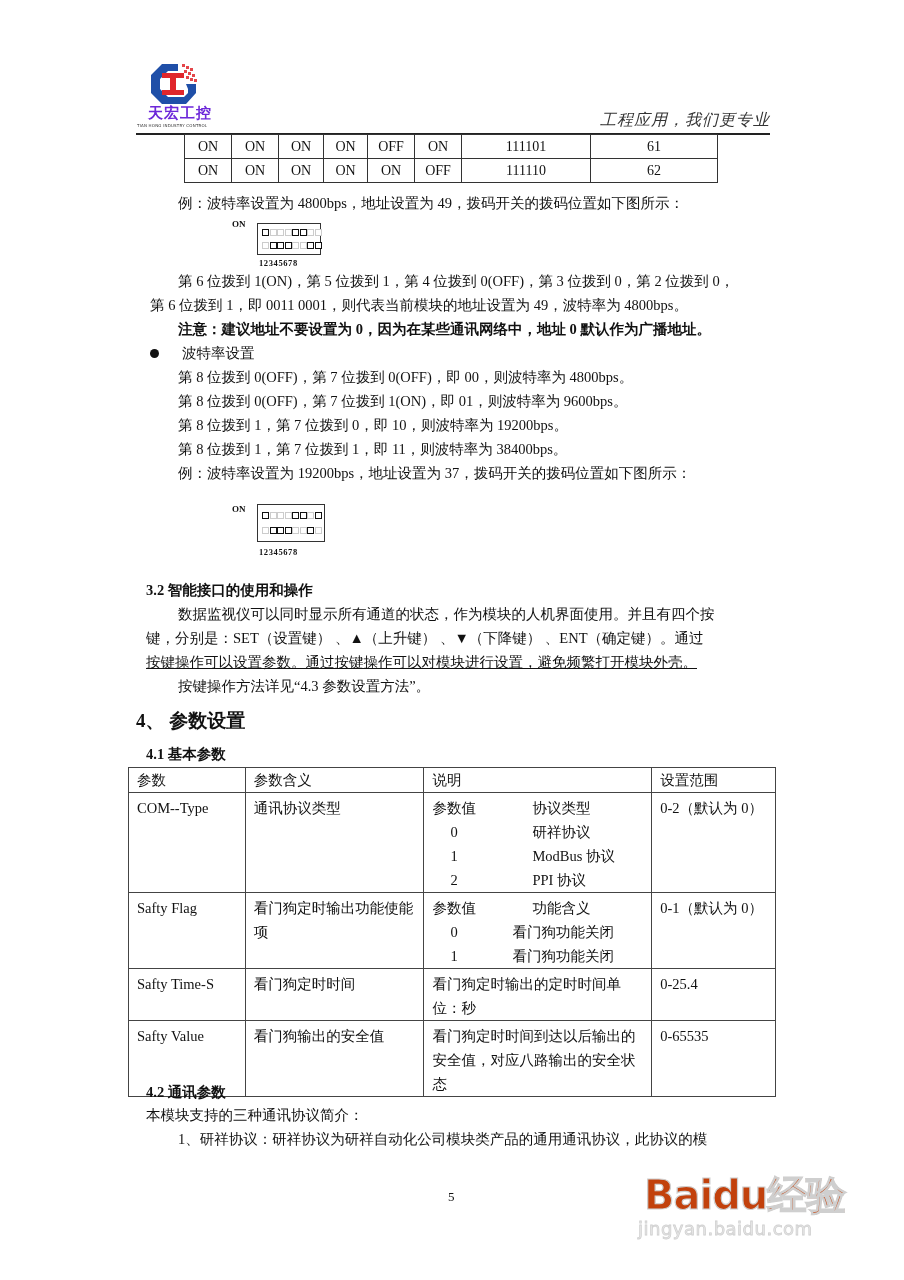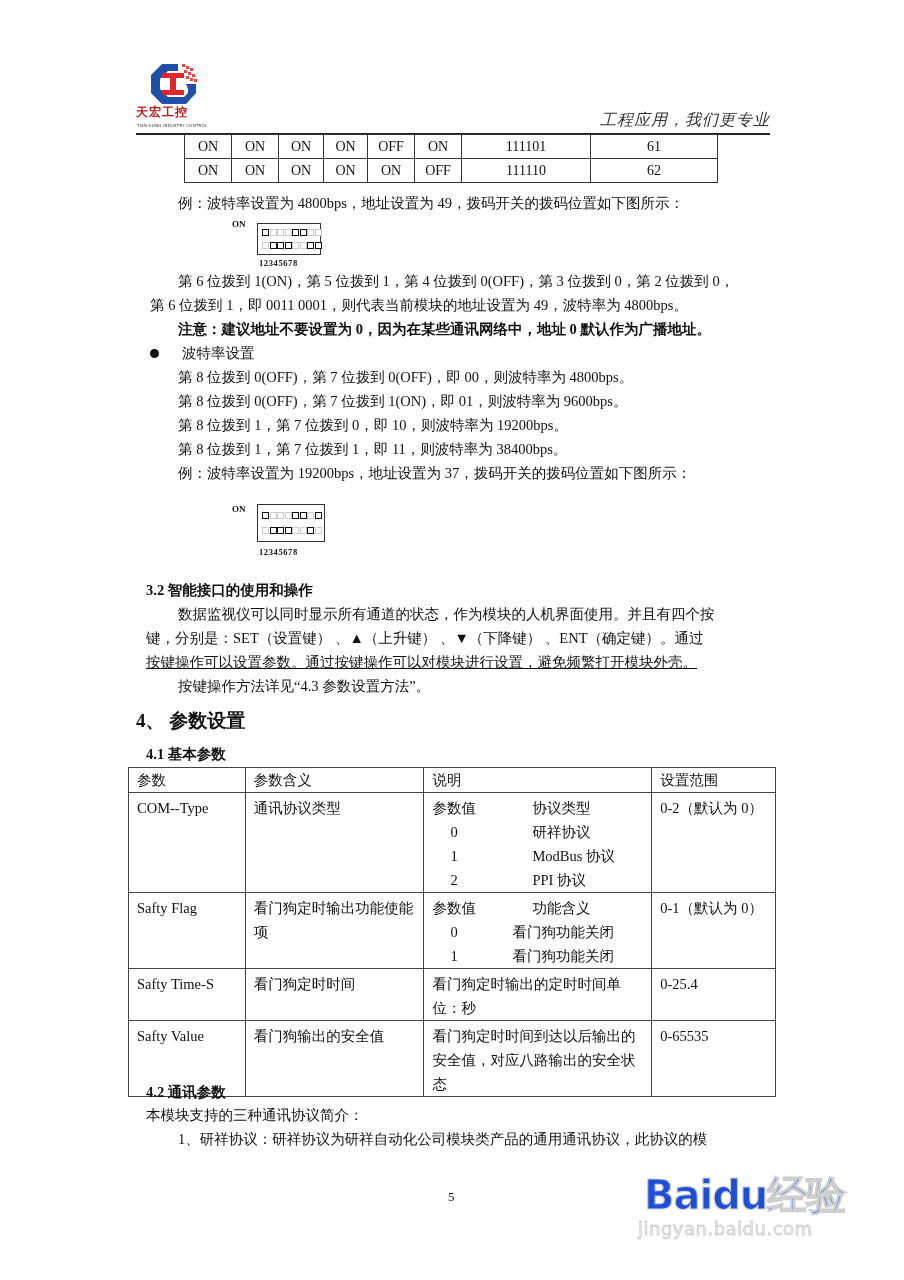--- a/index.html
+++ b/index.html
@@ -3,21 +3,21 @@
 <meta charset="utf-8">
 <style>
   * { box-sizing: border-box; margin: 0; padding: 0; }
   html, body { width: 904px; height: 1280px; background: #ffffff; overflow: hidden; }
   body { position: relative; font-family: "Liberation Serif", "DejaVu Serif", serif; color: #111; font-size: 14.5px; }
   .abs { position: absolute; }
 
   
   .logo { left: 136px; top: 62px; width: 90px; height: 70px; }
   .logo-mark { position: absolute; left: 12px; top: 0; width: 52px; height: 44px; }
-  .logo-cn { position: absolute; left: 0; top: 42px; font-family: "DejaVu Sans", sans-serif; font-weight: bold; font-size: 12px; letter-spacing: 1px; color: #b91c1c; white-space: nowrap; }
+  .logo-cn { position: absolute; left: 12px; top: 42px; font-family: "DejaVu Sans", sans-serif; font-weight: bold; font-size: 15px; letter-spacing: 1px; color: #6d28d9; white-space: nowrap; }
   .logo-en { position: absolute; left: 1px; top: 61px; font-family: "DejaVu Sans", sans-serif; font-size: 4px; color: #333; white-space: nowrap; letter-spacing: 0.2px; }
   .slogan { right: 134px; top: 110px; font-style: italic; font-size: 16px; color: #333; letter-spacing: 1px; }
   .head-rule { left: 136px; top: 133px; width: 634px; height: 1.5px; background: #222; }
 
   
   table { border-collapse: collapse; }
   .sw-table { left: 184px; top: 134px; }
   .sw-table td { border: 1px solid #333; text-align: center; font-size: 14px; height: 24px; padding: 0; }
 
   
@@ -44,21 +44,21 @@
   .p-table { left: 128px; top: 767px; width: 648px; }
   .p-table td { border: 1px solid #444; vertical-align: top; padding: 3px 8px 0 8px; font-size: 14.5px; line-height: 24px; }
   .p-table tr.hdr td { height: 24px; padding-top: 0; }
   .sub-grid { display: grid; grid-template-columns: 100px 1fr; }
   .sub-grid .indent { padding-left: 18px; }
 
   .page-num { left: 448px; top: 1189px; font-size: 13px; }
 
   
   .wm { left: 638px; top: 1168px; width: 220px; height: 80px; color: #e3e3e3; }
-  .wm-logo { position: absolute; left: 6px; top: 0; font-family: "DejaVu Sans", sans-serif; font-weight: bold; font-size: 40px; letter-spacing: -1px; color: #1d4ed8; -webkit-text-stroke: 1.2px #cfcfcf; }
+  .wm-logo { position: absolute; left: 6px; top: 0; font-family: "DejaVu Sans", sans-serif; font-weight: bold; font-size: 40px; letter-spacing: -1px; color: #c2410c; -webkit-text-stroke: 1.2px #cfcfcf; }
   .wm-url { position: absolute; left: 0; top: 50px; font-family: "DejaVu Sans", sans-serif; font-size: 18px; color: #e8e8e8; -webkit-text-stroke: 0.8px #d0d0d0; letter-spacing: 0.5px; }
 </style>
 </head>
 <body>
 
 <div class="abs logo">
   <svg class="logo-mark" viewBox="0 0 52 44">
     <path d="M14 2 L30 2 L30 9 L20 9 L12 17 L12 27 L20 35 L30 35 L30 42 L14 42 L3 31 L3 13 Z" fill="#1f4fa8"></path>
     <path d="M38 22 L48 22 L48 31 L38 42 L30 42 L30 35 L36 35 L40 31 L40 27 Z" fill="#1f4fa8"></path>
     <rect x="14" y="11" width="22" height="5" fill="#e0262b"></rect>

